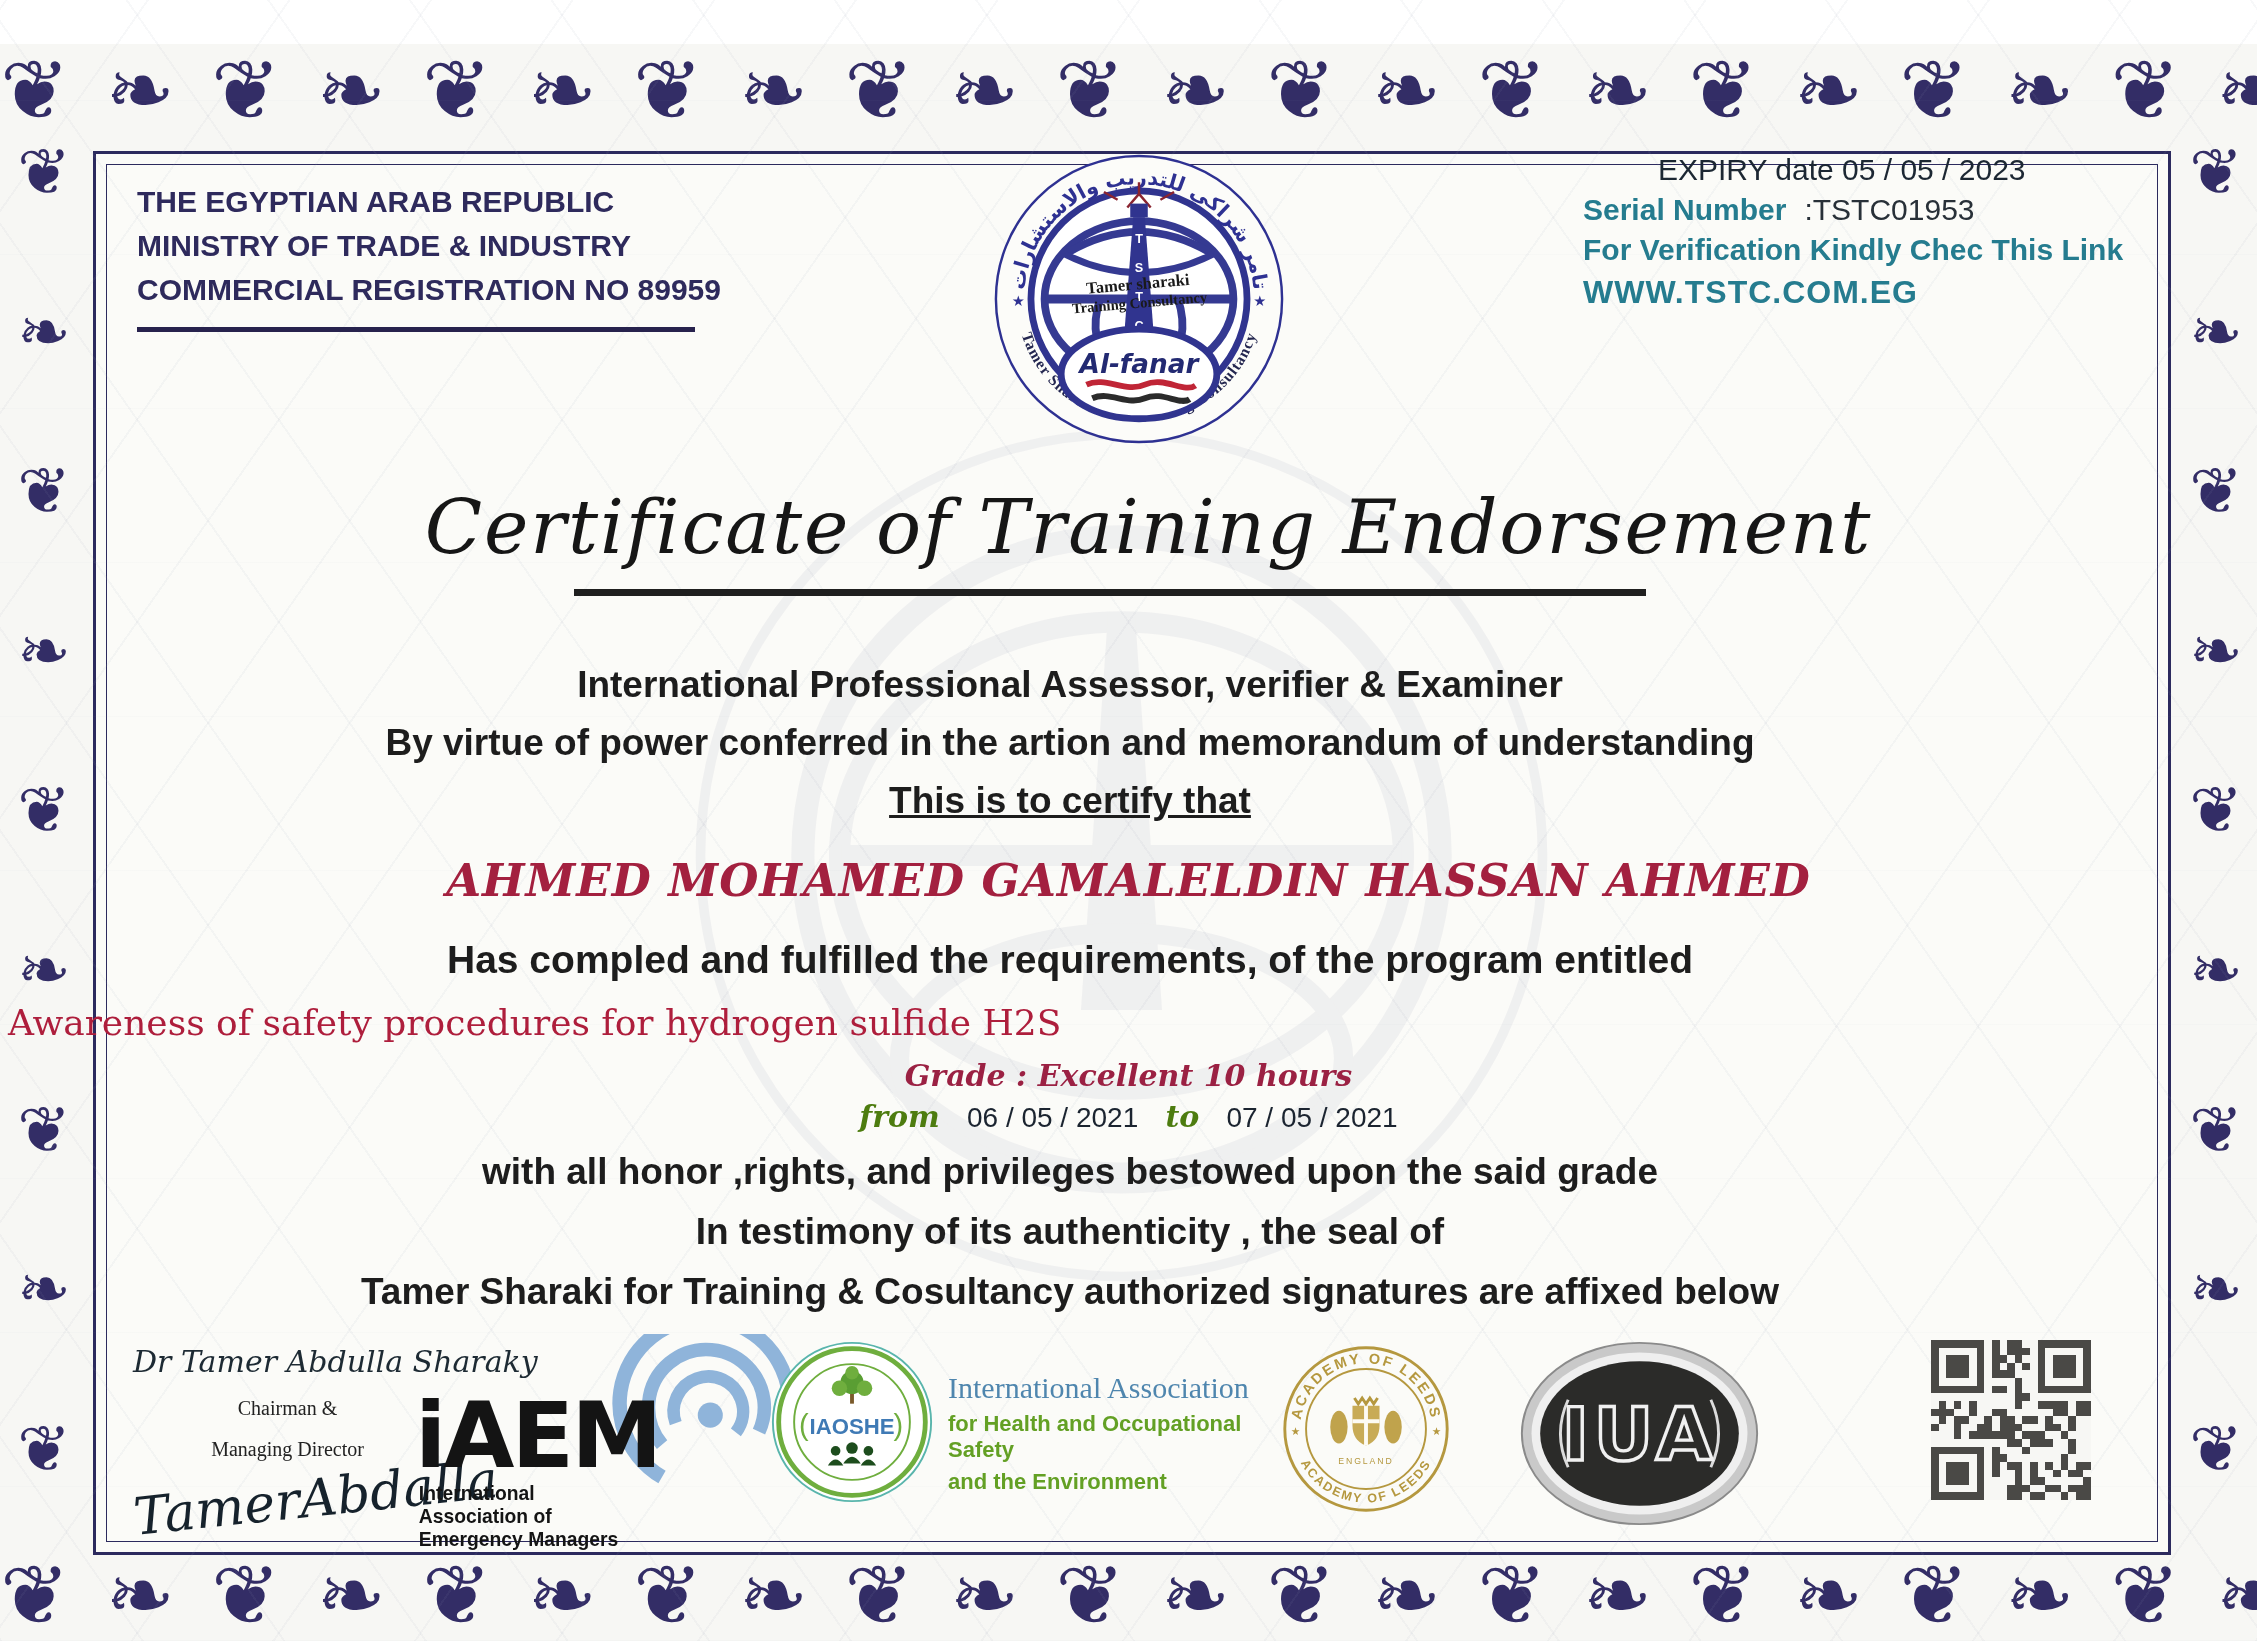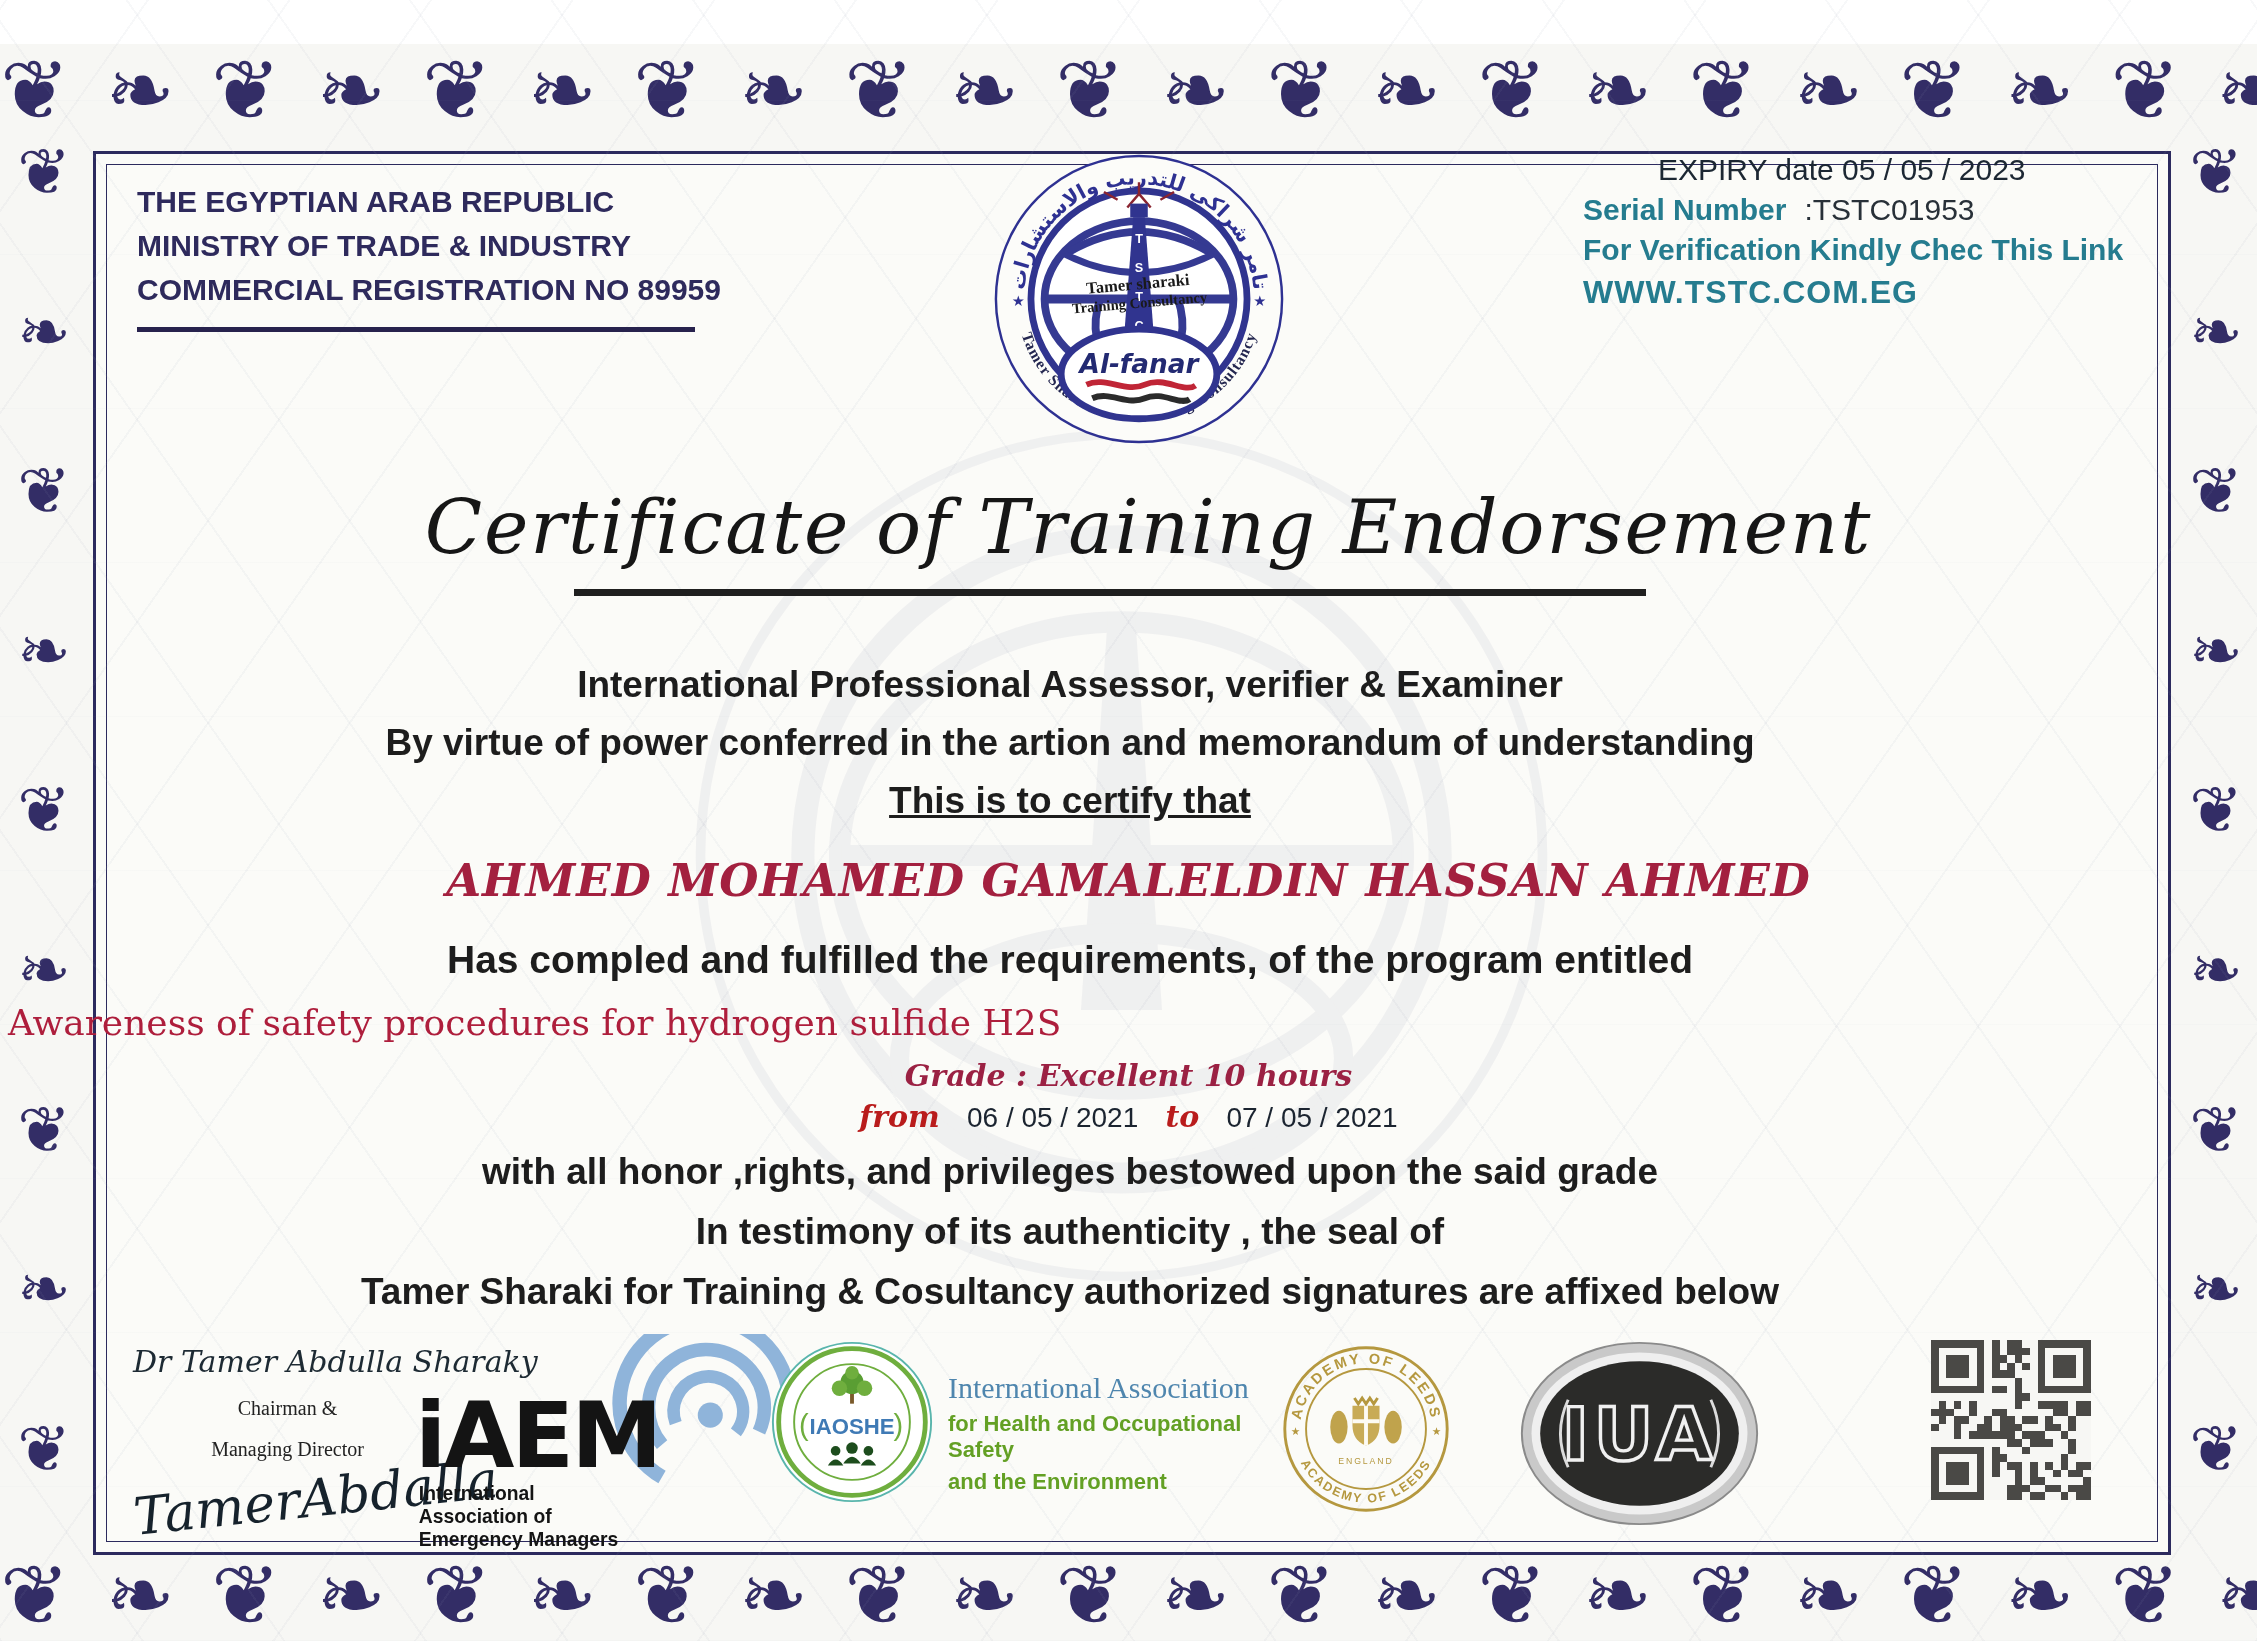--- a/index.html
+++ b/index.html
@@ -43,21 +43,21 @@
   .bodyline{left:0;width:2140px;text-align:center;font-weight:700;color:#1d1d1d;font-size:37px;}
   #line1{top:664px;} #line2{top:722px;} #line3{top:780px;text-decoration:underline;}
   #recipient{left:0;top:854px;width:2257px;text-align:center;font-family:"DejaVu Serif",serif;
              font-style:italic;font-size:45px;color:#a3203f;letter-spacing:1px;font-weight:bold;}
   #line4{top:938px;font-size:39px;}
   #program{left:0;top:1002px;width:2257px;text-align:left;font-family:"DejaVu Serif",serif;
            font-size:36px;color:#ae1e3c;padding-left:8px;}
   #grade{left:0;top:1058px;width:2257px;text-align:center;font-family:"DejaVu Serif",serif;
          font-style:italic;font-weight:700;font-size:30px;color:#9b2143;}
   #dates{left:0;top:1099px;width:2257px;text-align:center;font-size:28px;color:#1b2430;}
-  #dates .fromto{font-family:"DejaVu Serif",serif;font-style:italic;font-weight:700;font-size:30px;color:#b91c1c;text-align:center;}
+  #dates .fromto{font-family:"DejaVu Serif",serif;font-style:italic;font-weight:700;font-size:30px;color:#4d7c0f;text-align:center;}
   #dates span{margin:0 9.7px;}
   #line5{top:1151px;} #line6{top:1211px;} #line7{top:1271px;}
   
   #sig-block{left:133px;top:1344px;width:309px;text-align:center;color:#1d2a33;}
   #sig-name{font-family:"DejaVu Serif",serif;font-style:italic;font-size:30px;white-space:nowrap;}
   #sig-role1,#sig-role2{font-family:"Liberation Serif",serif;font-size:20px;margin-top:18px;color:#222;}
   #sig-autograph{font-family:"DejaVu Serif",serif;font-style:italic;font-size:52px;
                  transform:rotate(-6deg);margin-top:9.7px;white-space:nowrap;color:#16222c;}
   #iaem{left:415px;top:1334px;width:386px;height:222px;}
   #iaoshe{left:770px;top:1340px;width:164px;height:164px;}

